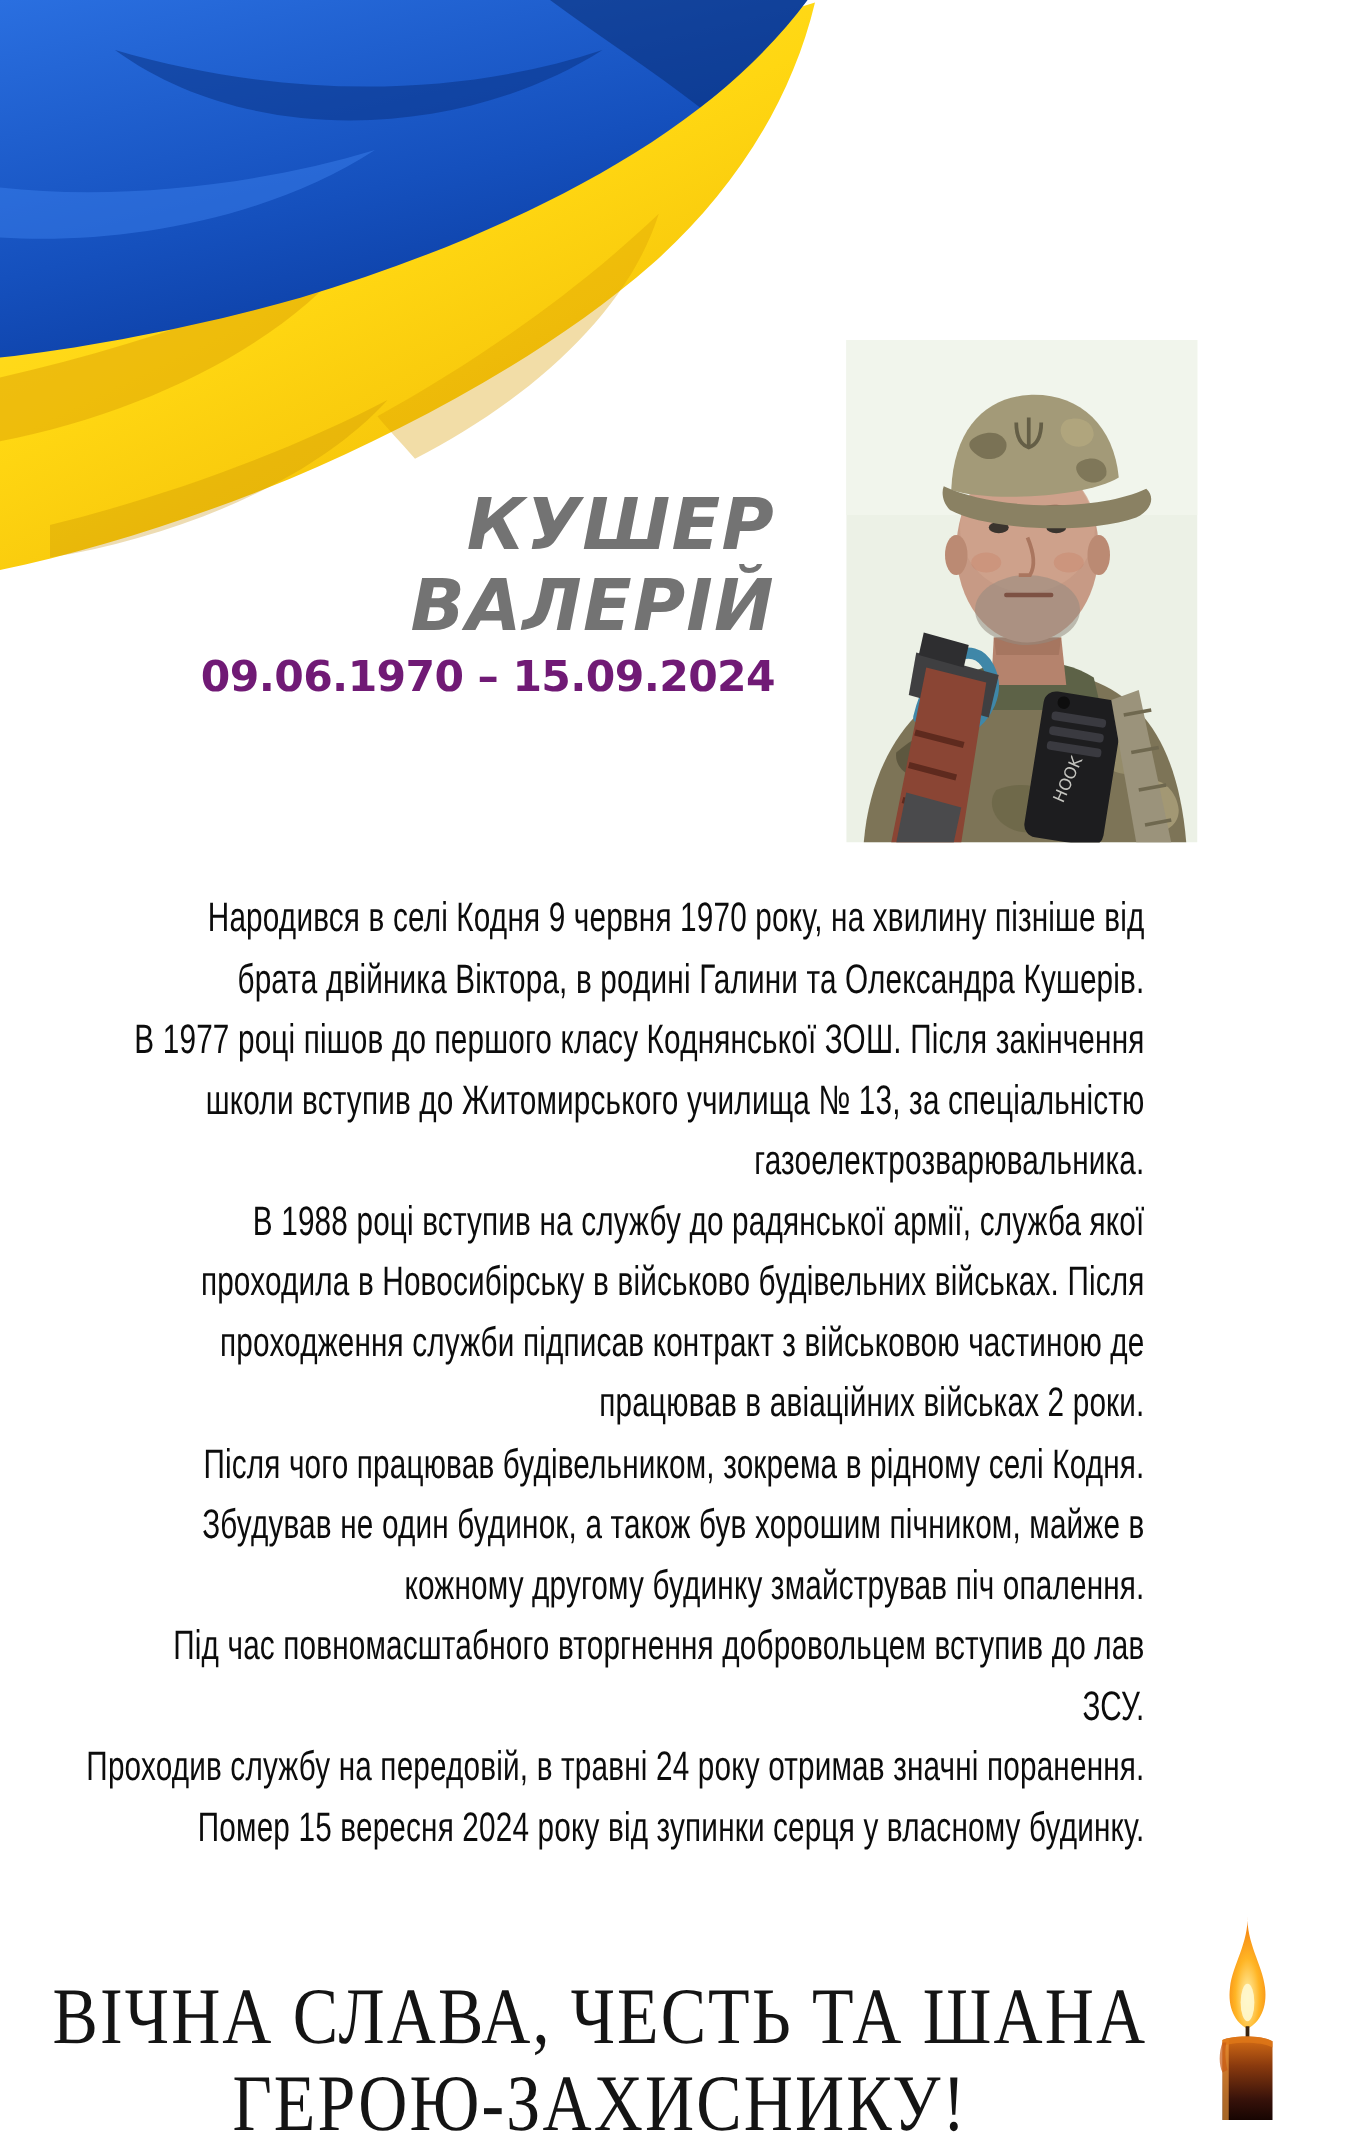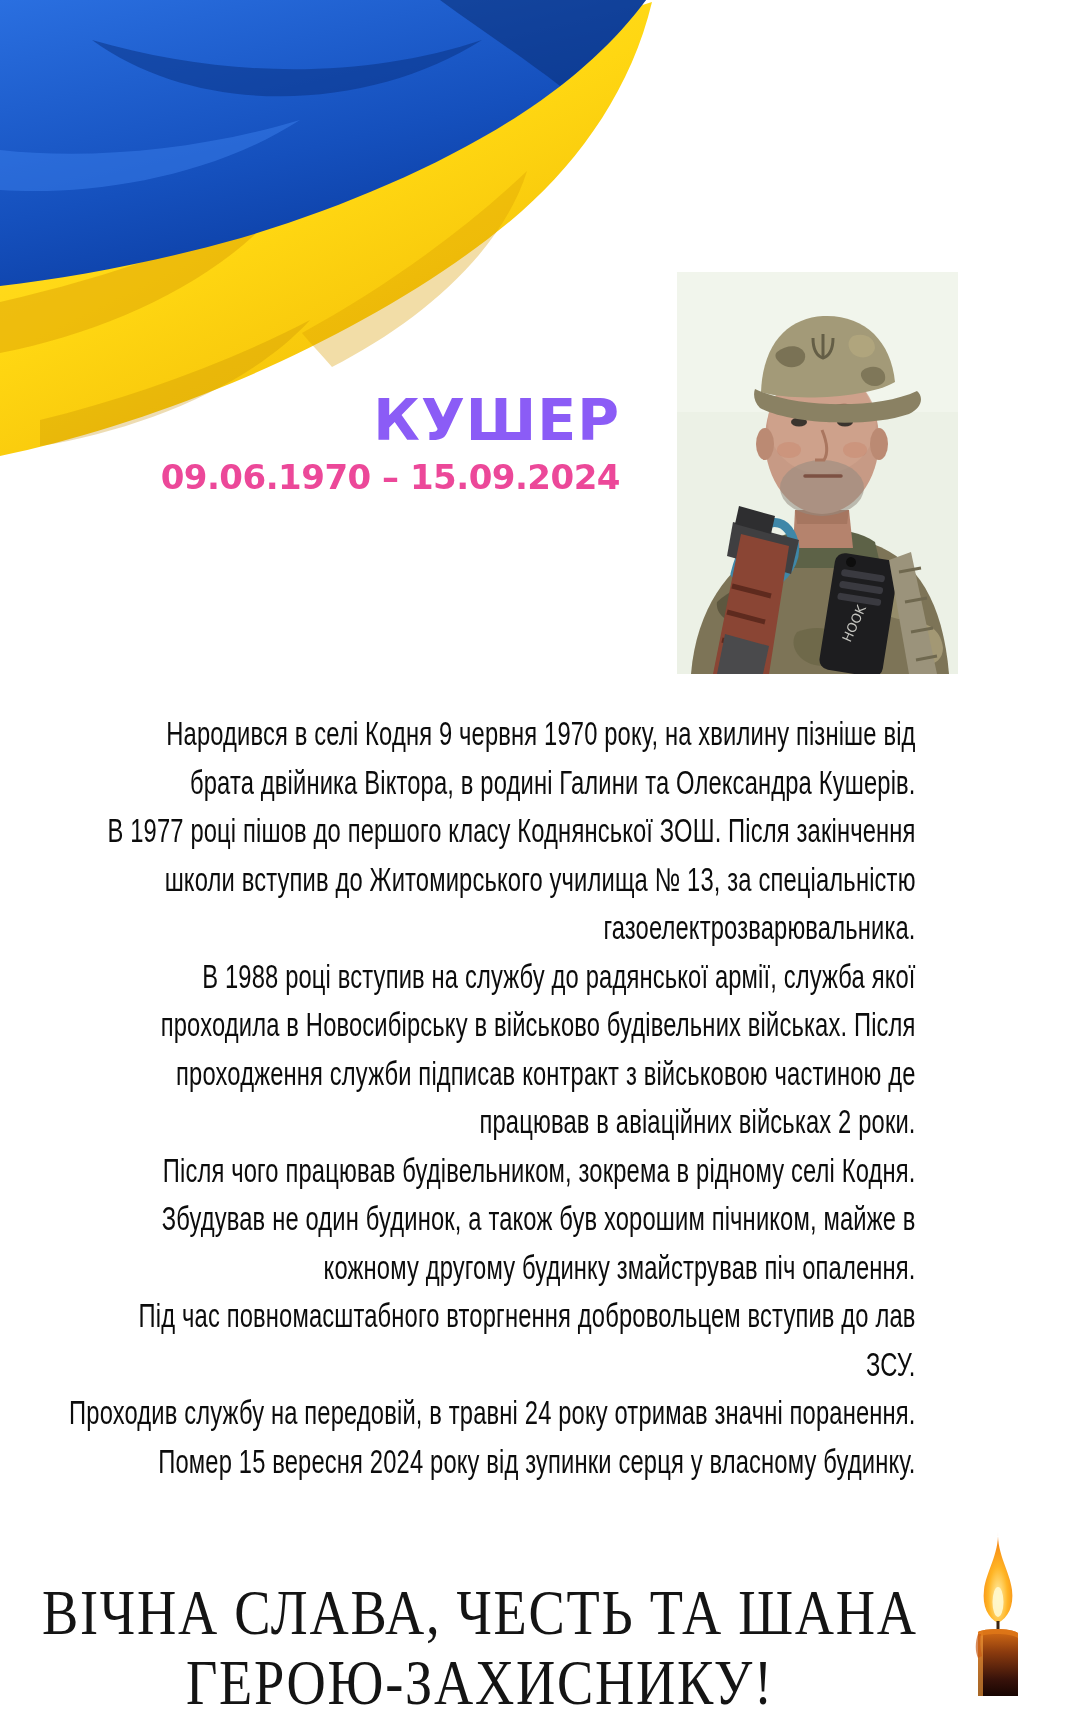--- a/index.html
+++ b/index.html
@@ -19,29 +19,30 @@
   
   .name-block{
     position:absolute;left:40px;top:388px;width:580px;
     text-align:right;
   }
   .name-line{
     font-family:"DejaVu Sans",sans-serif;
     font-weight:800;
     font-size:57px;line-height:65px;
     letter-spacing:1px;
-    color:#8b5cf6;
+    color:#737373;
     white-space:nowrap;
+    font-style:italic;
   }
   .dates{
     font-family:"DejaVu Sans",sans-serif;
     font-weight:700;
     font-size:34px;line-height:44px;
     letter-spacing:-0.5px;
-    color:#ec4899;
+    color:#701a75;
     margin-top:2px;
     white-space:nowrap;
   }
   
   .bio{position:absolute;left:66px;top:710px;width:850px;height:840px;text-align:right;}
   .bio-inner{
     width:1180px;
     transform:scaleX(0.72);
     transform-origin:0 0;
     font-size:33px;line-height:48.5px;
@@ -195,20 +196,21 @@
         <text x="178" y="372" fill="#d8d8d2" font-size="13" font-family="DejaVu Sans, sans-serif" transform="rotate(-75 178 372)" opacity="0.9">HOOK</text>
       </g>
 
       <path fill="#9b937b" d="M234,280 L260,402 L232,402 L212,288 Z"></path>
       <path d="M222,300 L244,296 M228,330 L250,326 M234,360 L256,356 M239,388 L260,384" stroke="#6f684f" stroke-width="3" fill="none"></path>
     </svg>
   </figure>
 
   <header class="name-block">
     <div class="name-line">КУШЕР</div>
+    <div class="name-line">ВАЛЕРІЙ</div>
     <div class="dates">09.06.1970 – 15.09.2024</div>
   </header>
 
   <main class="bio">
     <div class="bio-inner">
       <p class="indent">Народився в селі Кодня 9 червня 1970 року, на хвилину пізніше від брата двійника Віктора, в родині Галини та Олександра Кушерів.</p>
       <p class="indent">В 1977 році пішов до першого класу Коднянської ЗОШ. Після закінчення школи вступив до Житомирського училища № 13, за спеціальністю газоелектрозварювальника.</p>
       <p class="indent">В 1988 році вступив на службу до радянської армії, служба якої проходила в Новосибірську в військово будівельних військах. Після проходження служби підписав контракт з військовою частиною де працював в авіаційних військах 2 роки.</p>
       <p class="indent">Після чого працював будівельником, зокрема в рідному селі Кодня. Збудував не один будинок, а також був хорошим пічником, майже в кожному другому будинку змайстрував піч опалення.</p>
       <p class="indent">Під час повномасштабного вторгнення добровольцем вступив до лав ЗСУ.</p>

